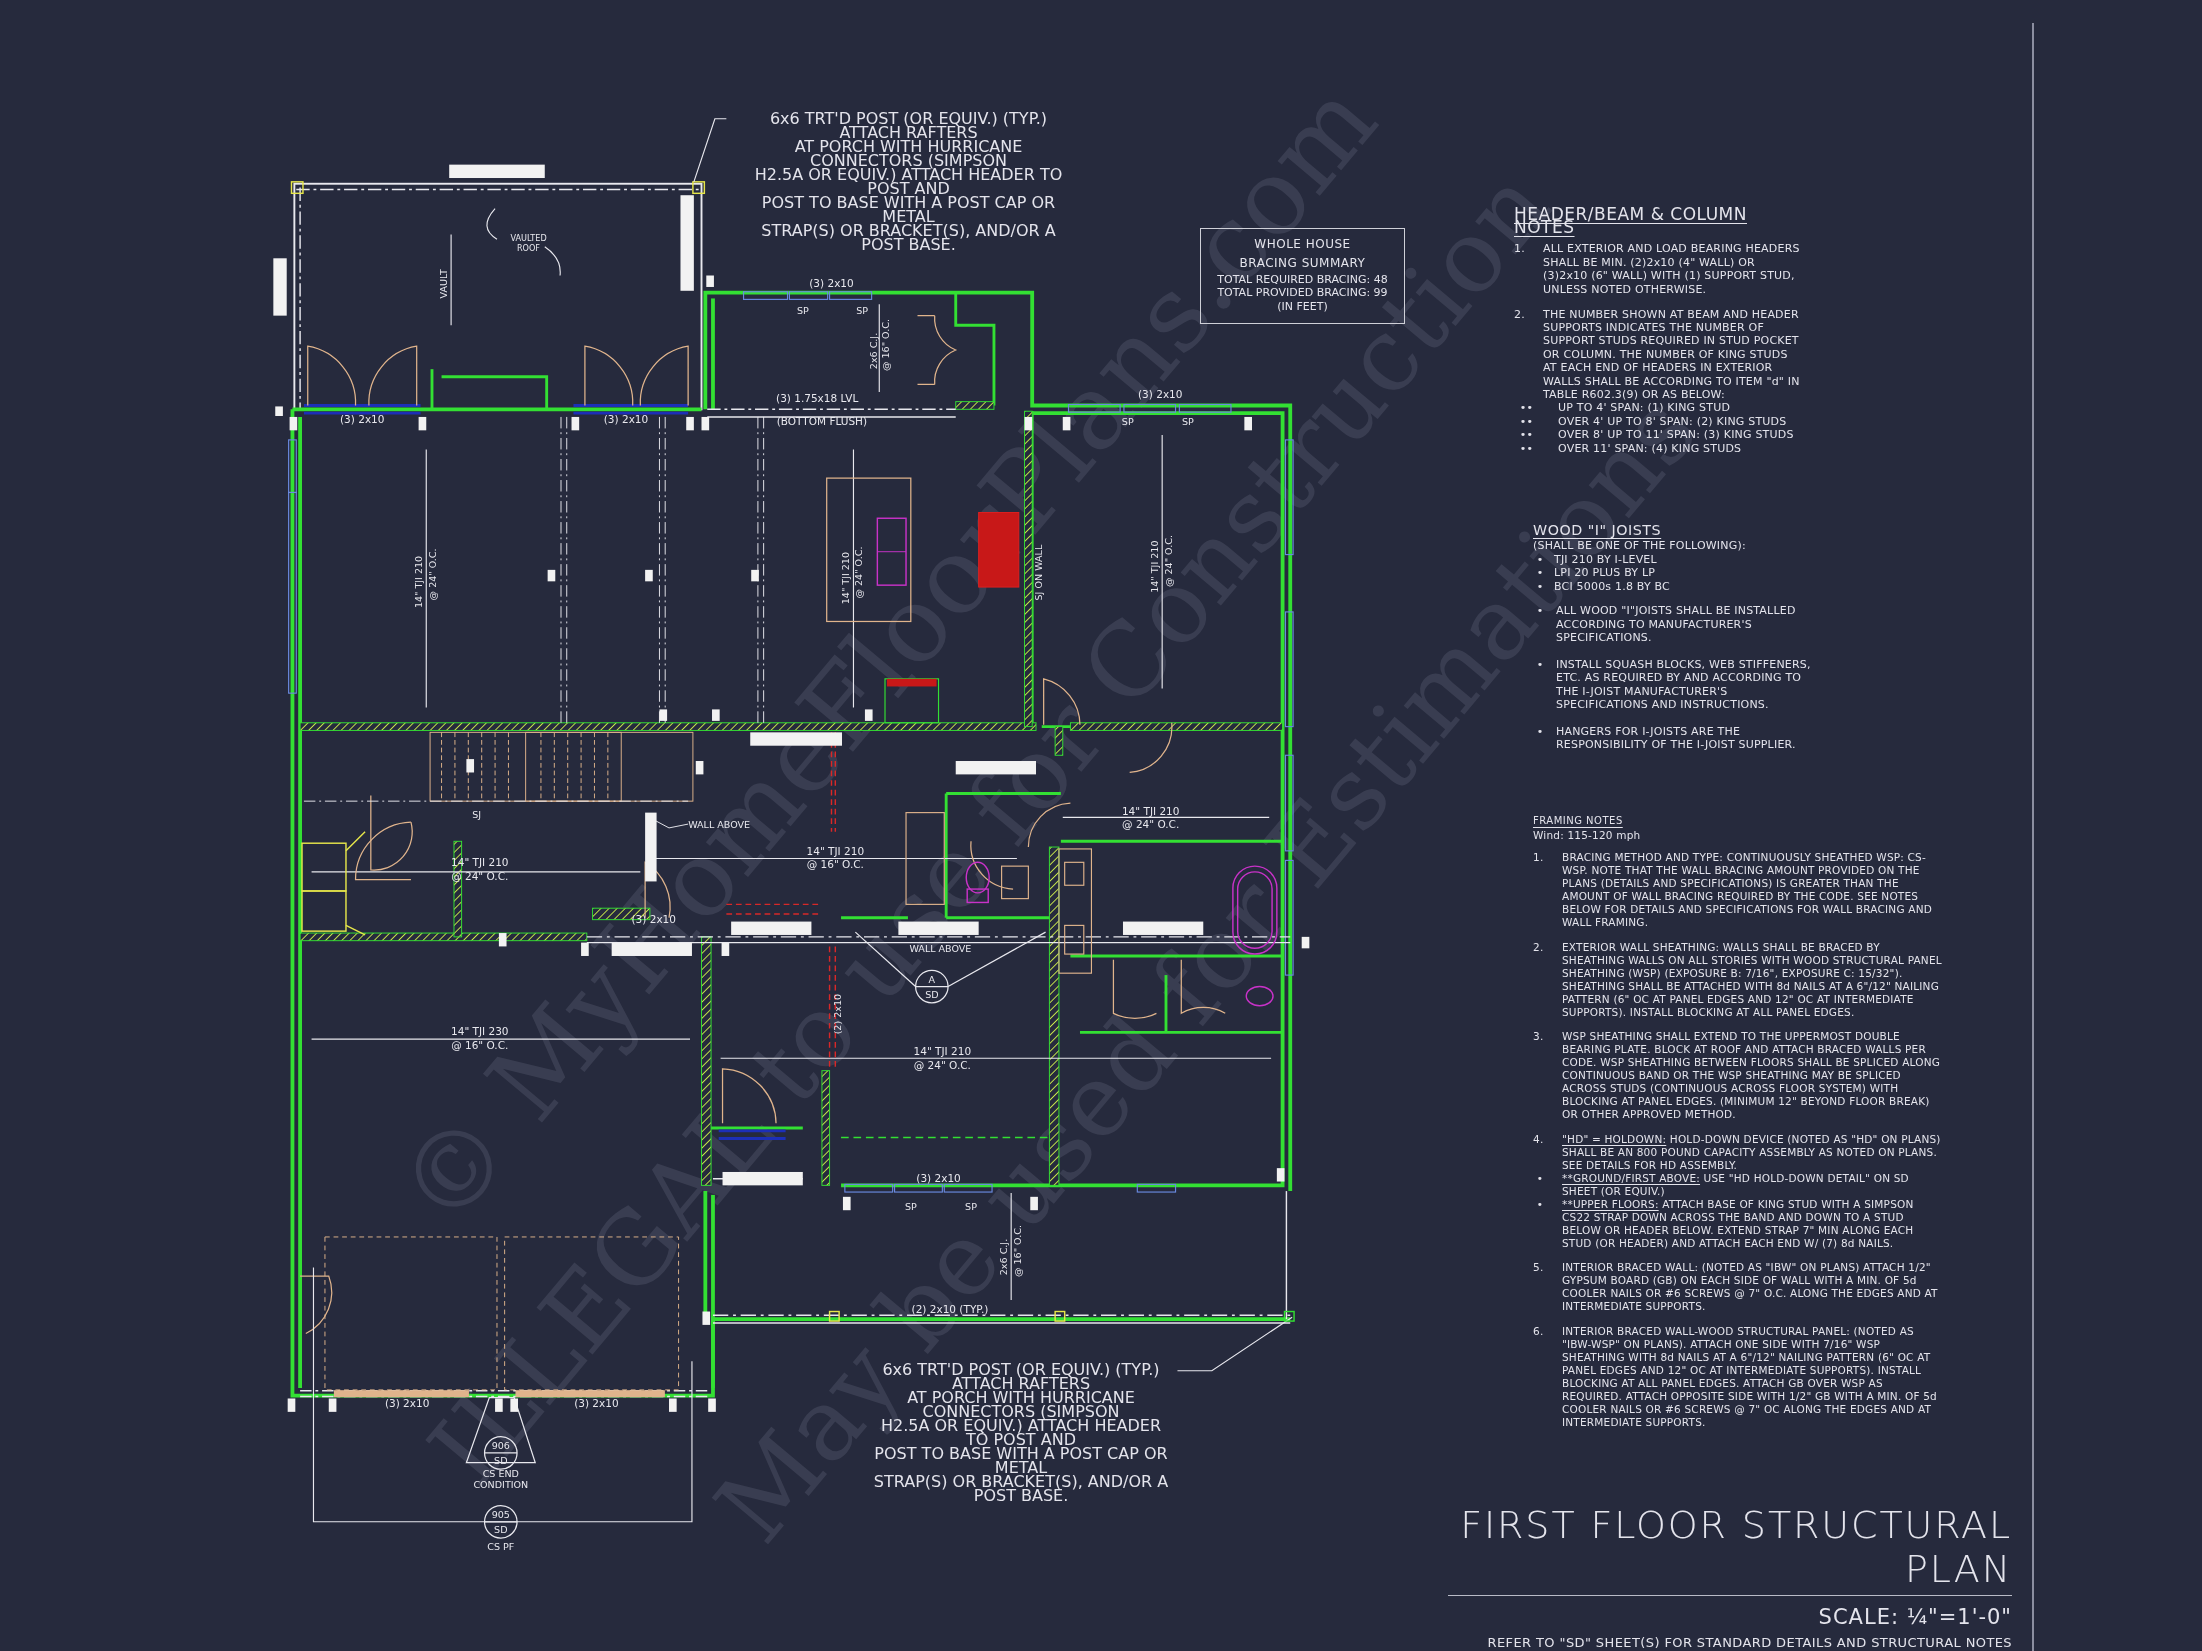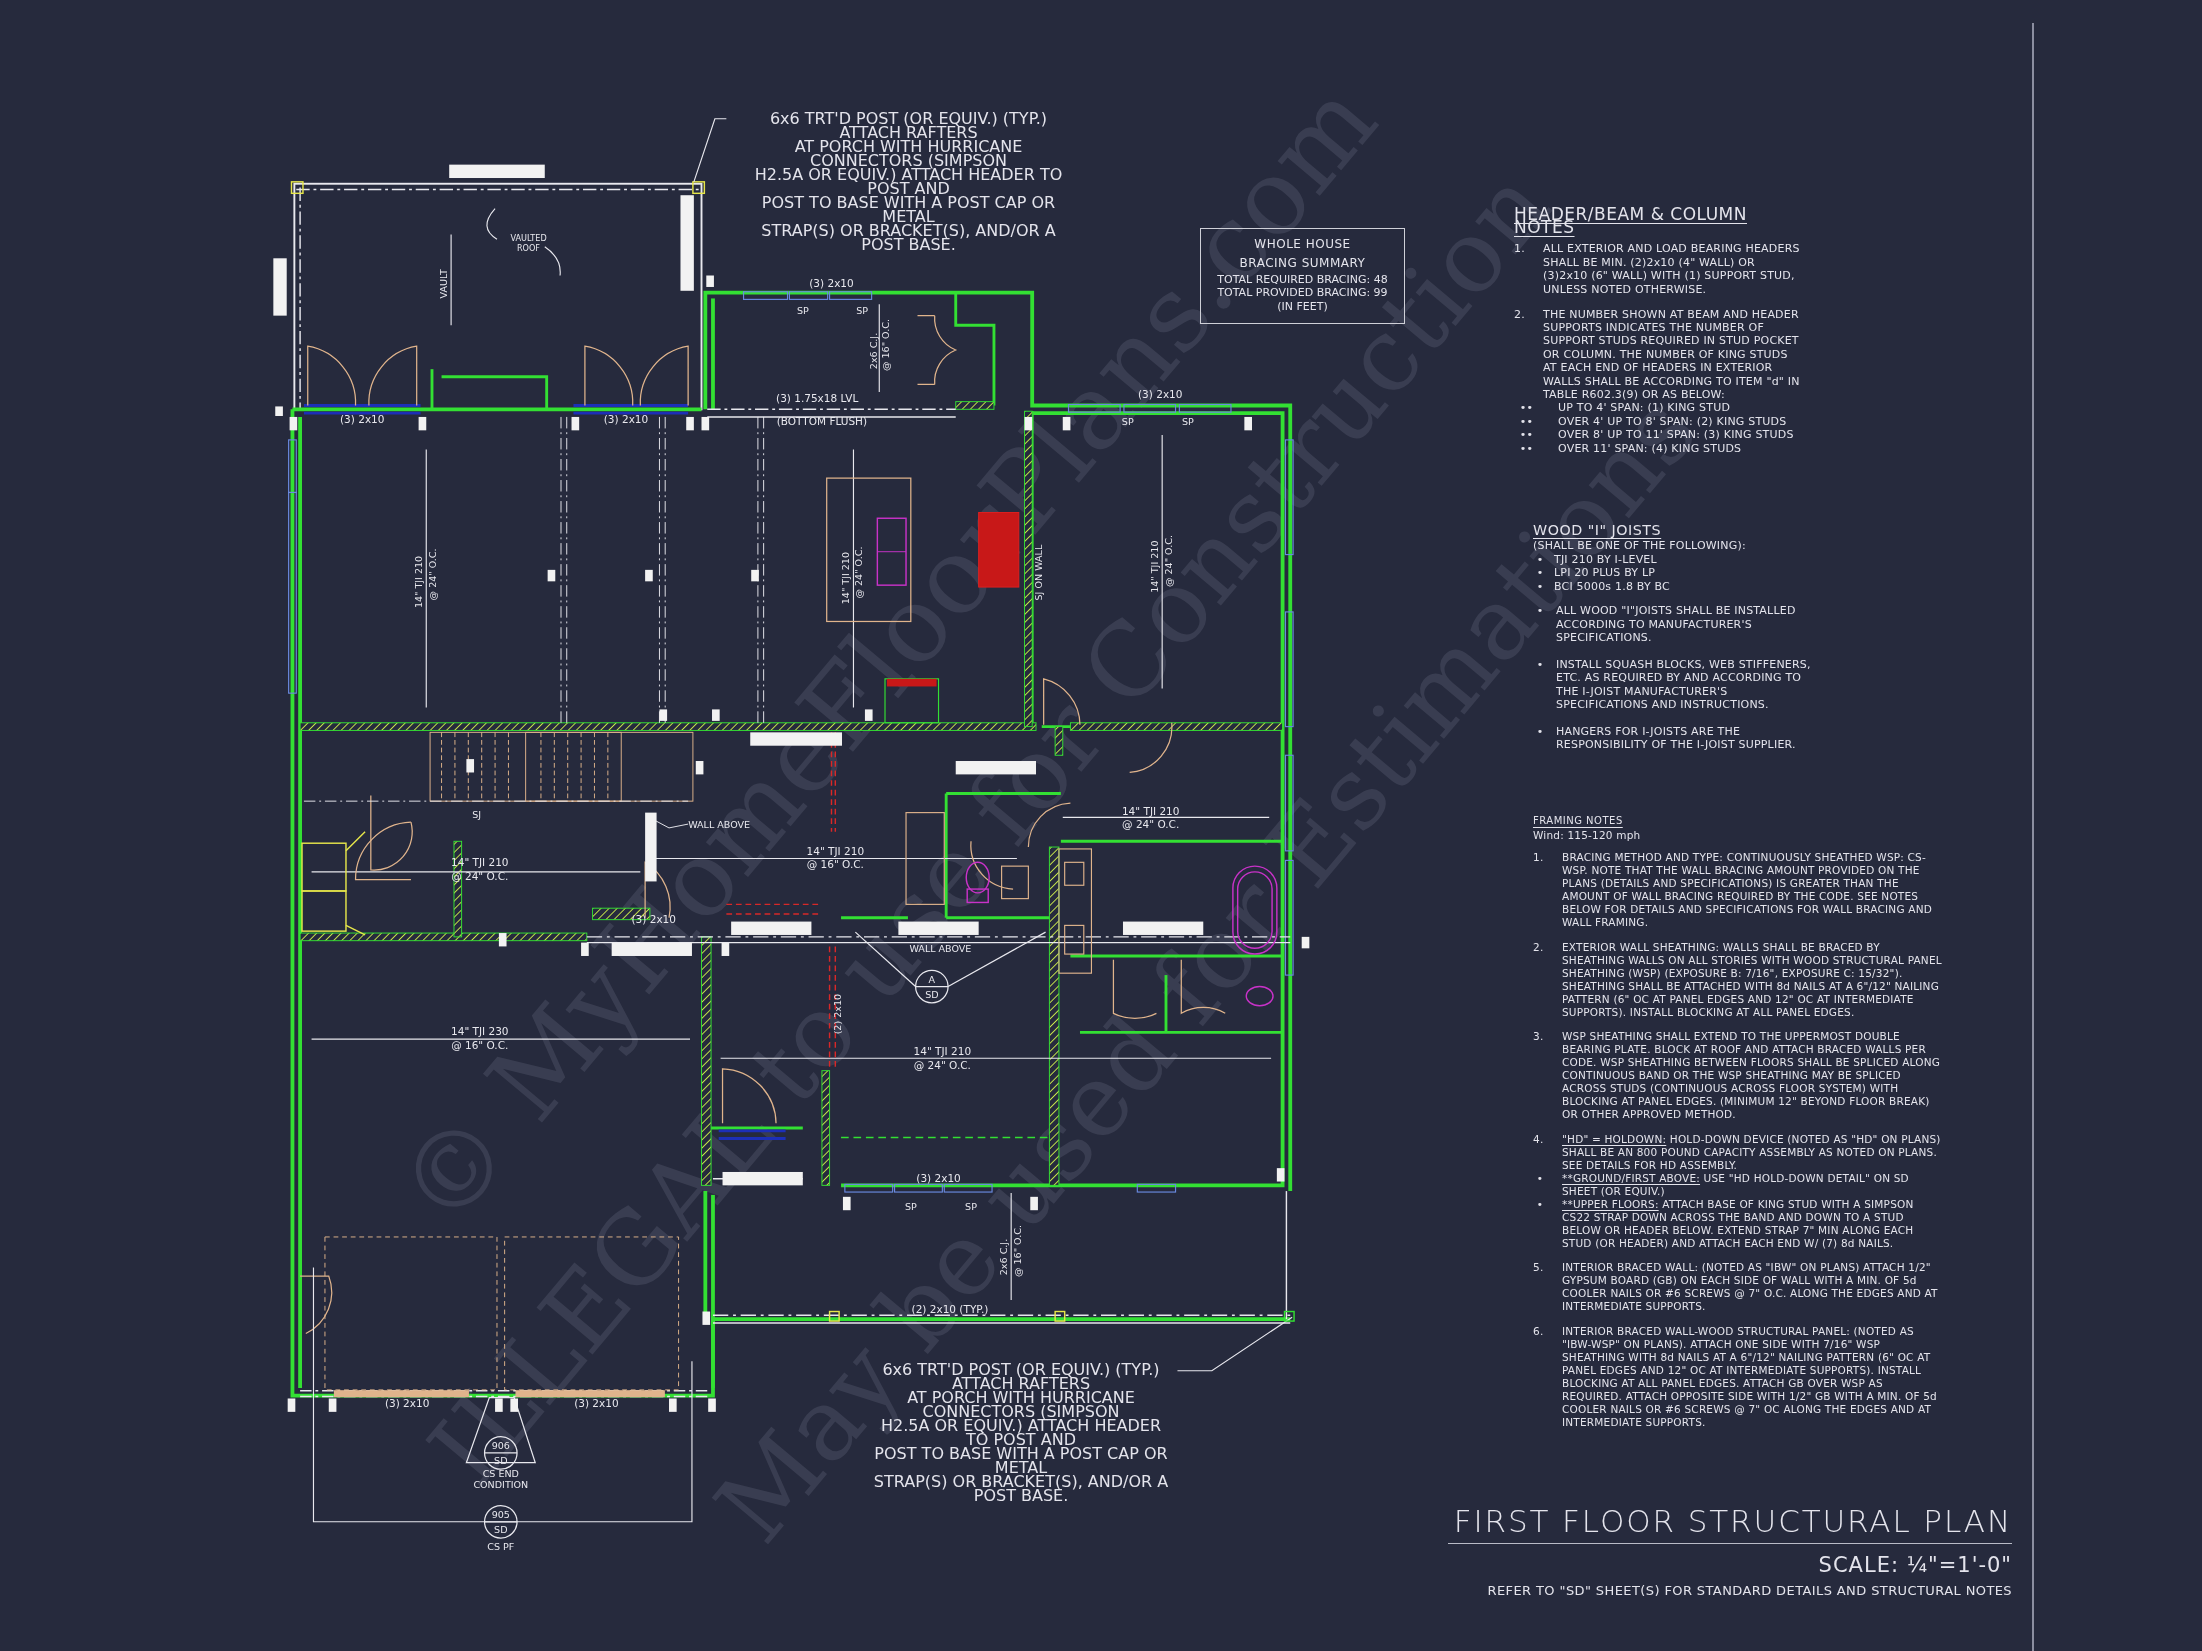--- a/index.html
+++ b/index.html
@@ -14,21 +14,21 @@
   .notes li .num { position:absolute; left:0; top:0; }
   .notes li.tight { margin-bottom:0; }
   .notes li.bul .num { left:3.8px; }
   .notes li.kb { padding-left:44px; margin-bottom:0; }
   .notes li.kb .num { left:5.7px; }
   .notes u { text-underline-offset:1.9px; }
   #bracing-box { position:absolute; left:1200px; top:228px; width:203px; height:94px; border:1.4px solid #cfd0d8; text-align:center; font-size:11px; line-height:13.4px; color:#e4e4ec; }
   #bracing-box .t { font-size:12px; line-height:19px; text-underline-offset:2.9px; letter-spacing:0.5px; }
   #bracing-box .first { margin-top:5.7px; }
   #title-block { position:absolute; left:1448px; top:1503px; width:564px; text-align:right; color:#e4e4ec; }
-  #title-block .main { font-size:31px; letter-spacing:1.9px; font-weight:200; border-bottom:1.9px solid #b9bbc7; padding-bottom:3.8px; display:block; }
+  #title-block .main { font-size:38px; letter-spacing:1.9px; font-weight:200; border-bottom:1.9px solid #b9bbc7; padding-bottom:3.8px; display:block; }
   #title-block .scale { font-size:21px; margin-top:9.6px; letter-spacing:1px; }
   #title-block .ref { font-size:13px; margin-top:5.7px; letter-spacing:0.4px; }
   #border-line { position:absolute; left:2032px; top:23px; width:1.9px; height:1629px; background:#8b8ea0; }
   .callout { position:absolute; color:#e4e4ec; font-size:16px; line-height:14px; text-align:center; }
 </style>
 </head>
 <body>
 
 <div id="sheet">
 

